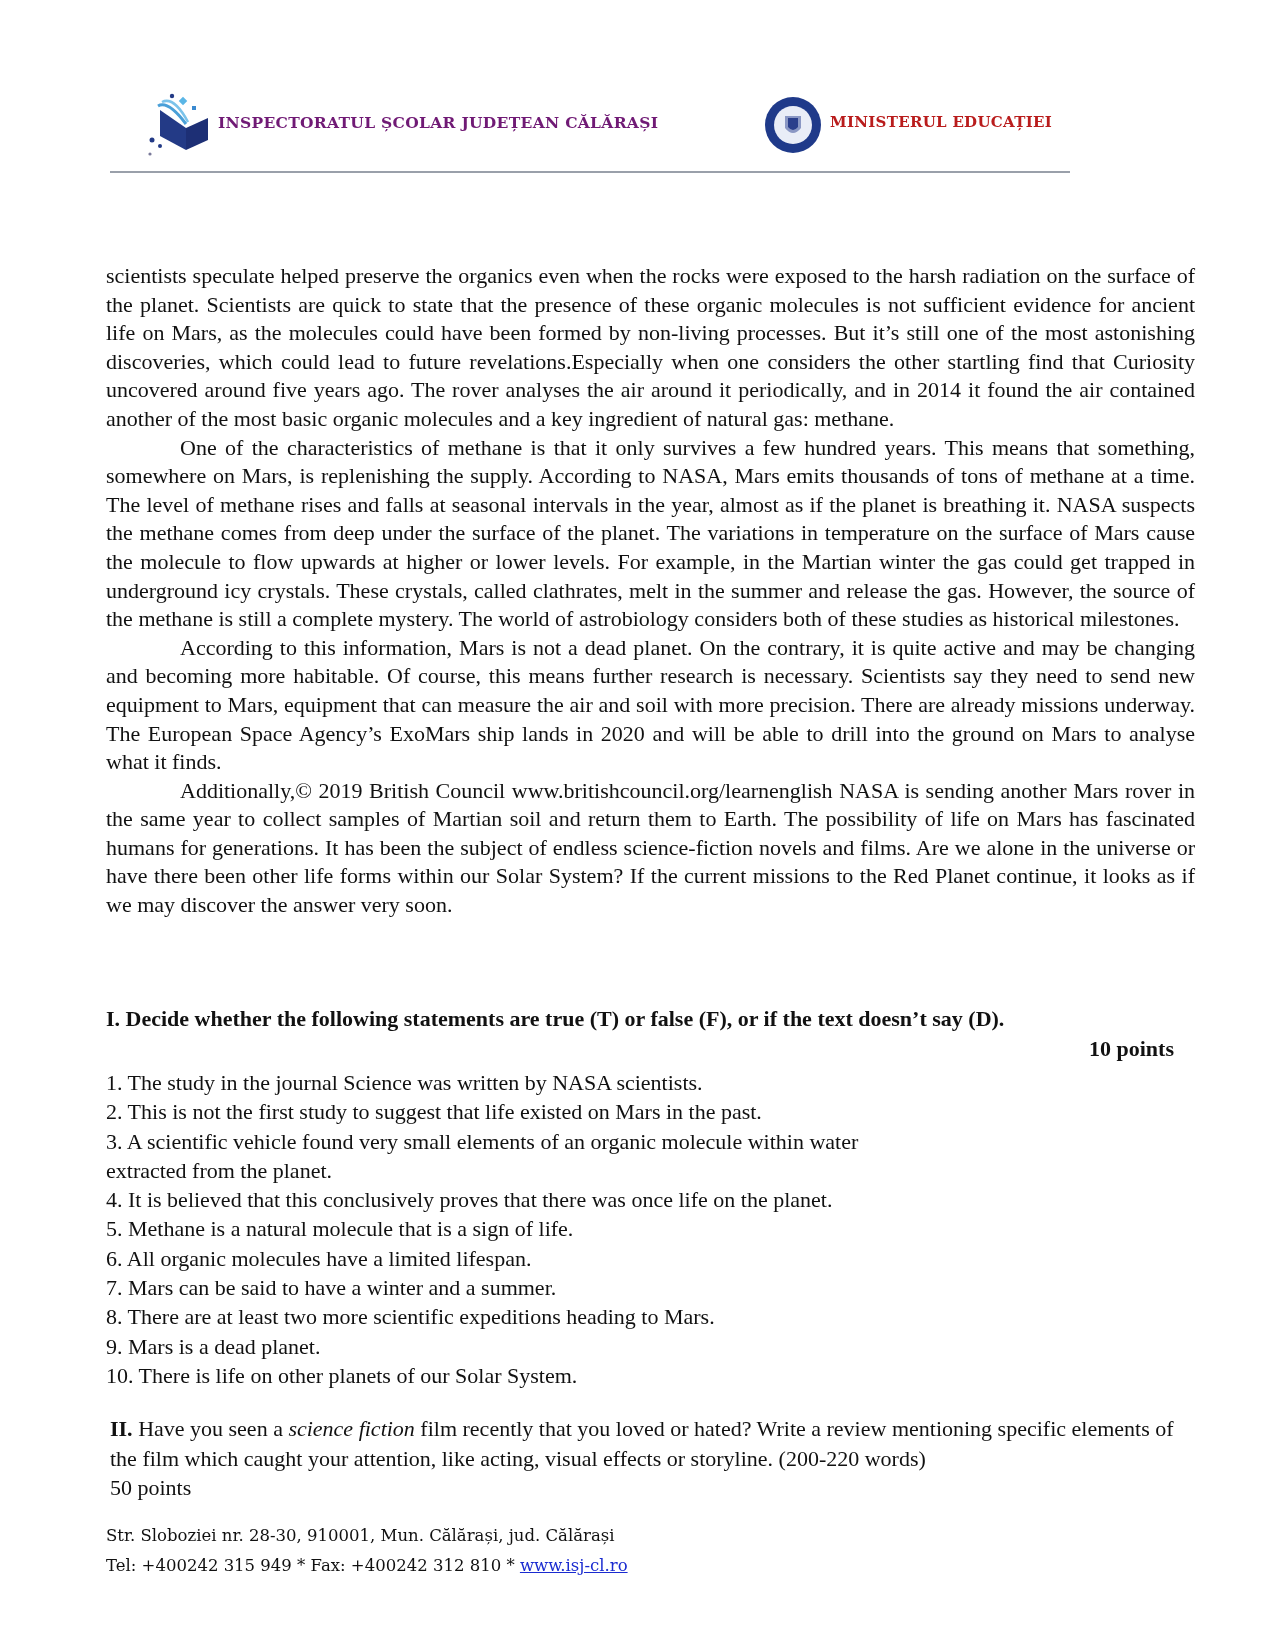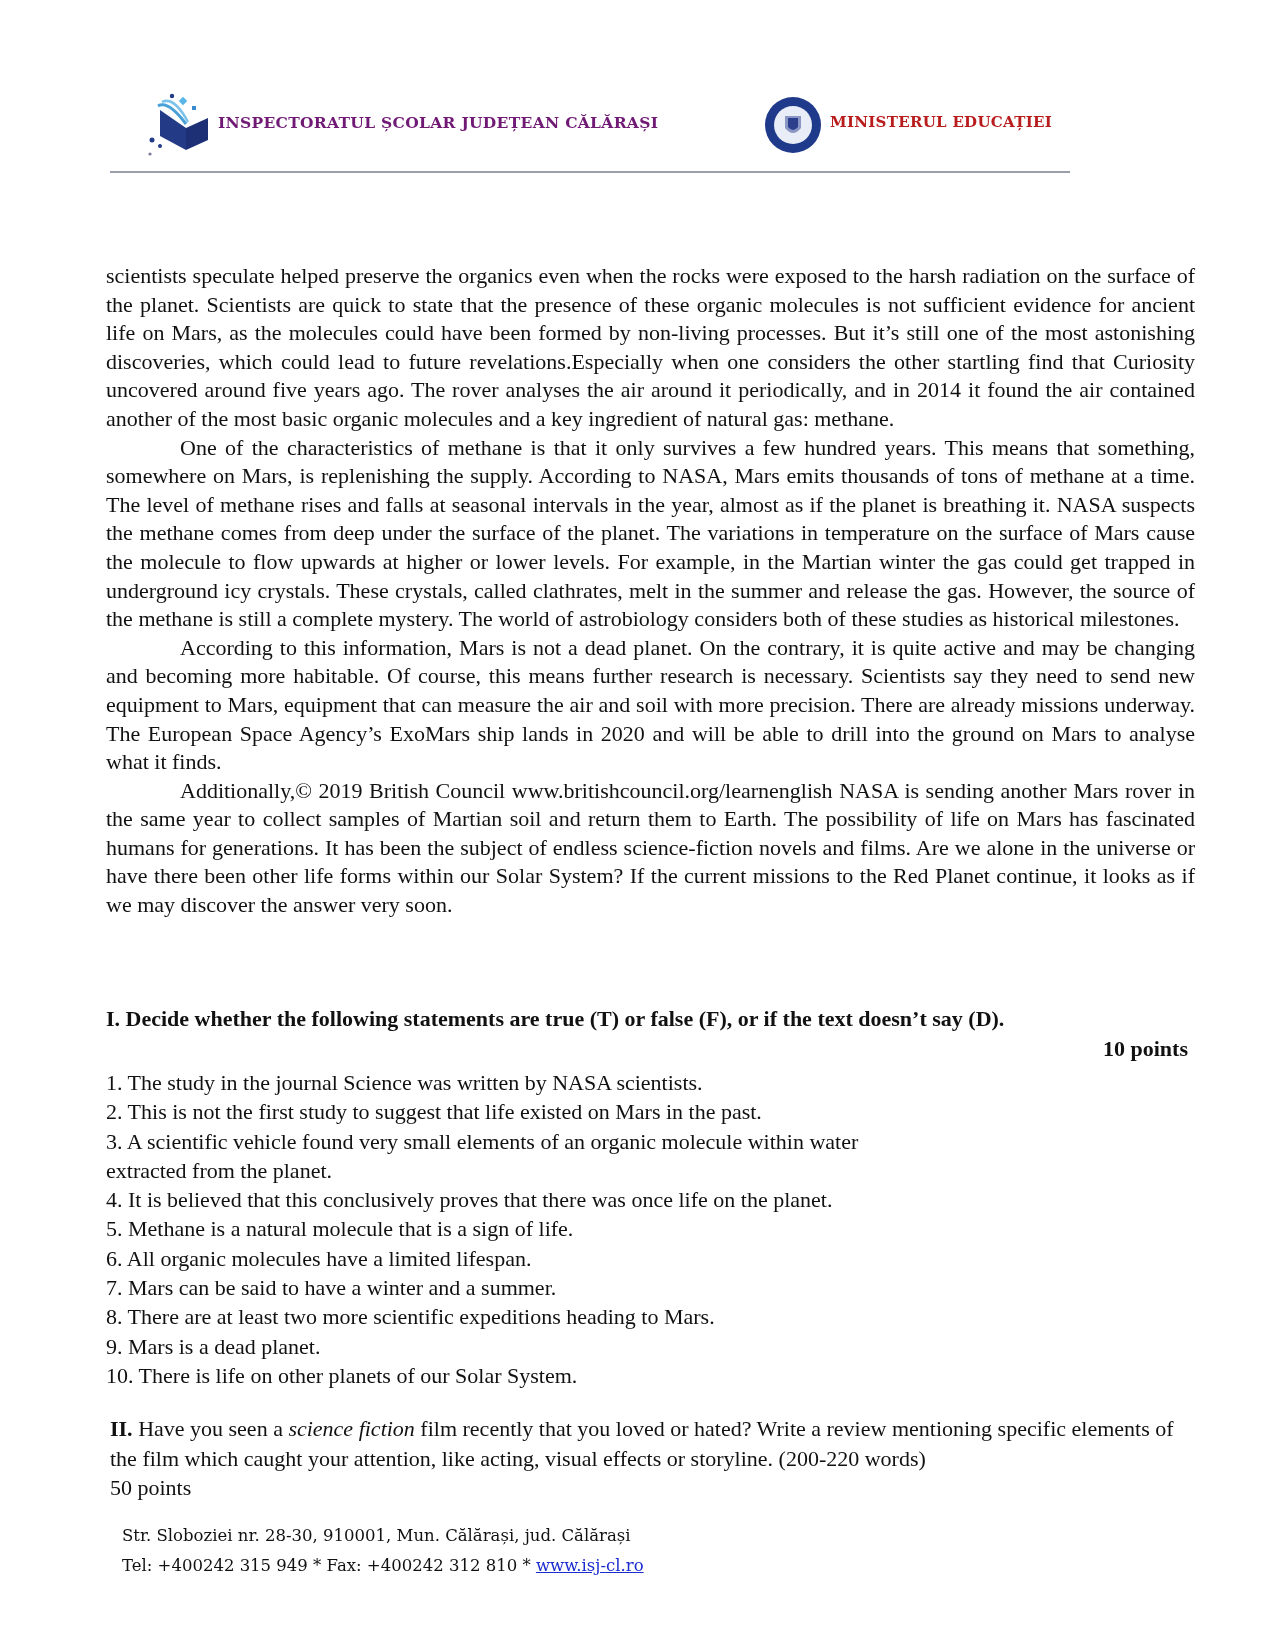--- a/index.html
+++ b/index.html
@@ -16,30 +16,30 @@
   .hdr-rule { position: absolute; left: 110px; top: 171px; width: 960px; height: 2px; background: #9aa0aa; }
 
   
   .body-text { position: absolute; left: 106px; top: 262px; width: 1089px;
                font-size: 22px; line-height: 28.6px; text-align: justify; }
   .body-text p { margin: 0; }
   .body-text .indent { text-indent: 74px; }
   .u-link { }
 
   .sec1 { position: absolute; left: 106px; top: 1006px; width: 1089px; font-size: 22px; font-weight: bold; }
-  .sec1-points { position: absolute; right: 87px; top: 1036px; font-size: 22px; font-weight: bold; }
+  .sec1-points { position: absolute; right: 101px; top: 1036px; font-size: 22px; font-weight: bold; }
 
   .items { position: absolute; left: 106px; top: 1068px; width: 1000px; font-size: 22px; line-height: 29.3px; }
   .items .item { margin: 0; }
 
   .sec2 { position: absolute; left: 110px; top: 1414px; width: 1090px; font-size: 22px; line-height: 29.5px; }
   .sec2 b { font-weight: bold; }
   .sec2 .pts { font-weight: normal; }
 
-  .footer { position: absolute; left: 122px; top: 1521px; font-family: "DejaVu Serif", serif;
+  .footer { position: absolute; left: 106px; top: 1521px; font-family: "DejaVu Serif", serif;
             font-size: 16.5px; line-height: 29.5px; color: #111; white-space: nowrap; }
   .footer a { color: #1a2bd0; text-decoration: underline; }
 </style>
 </head>
 <body>
 
 <div>
   <svg class="hdr-logo-left" viewBox="0 0 70 70">
     <path d="M14 22 L40 40 L40 62 L14 48 Z" fill="#233a86"></path>
     <path d="M40 40 L62 30 L62 52 L40 62 Z" fill="#1d2f75"></path>

